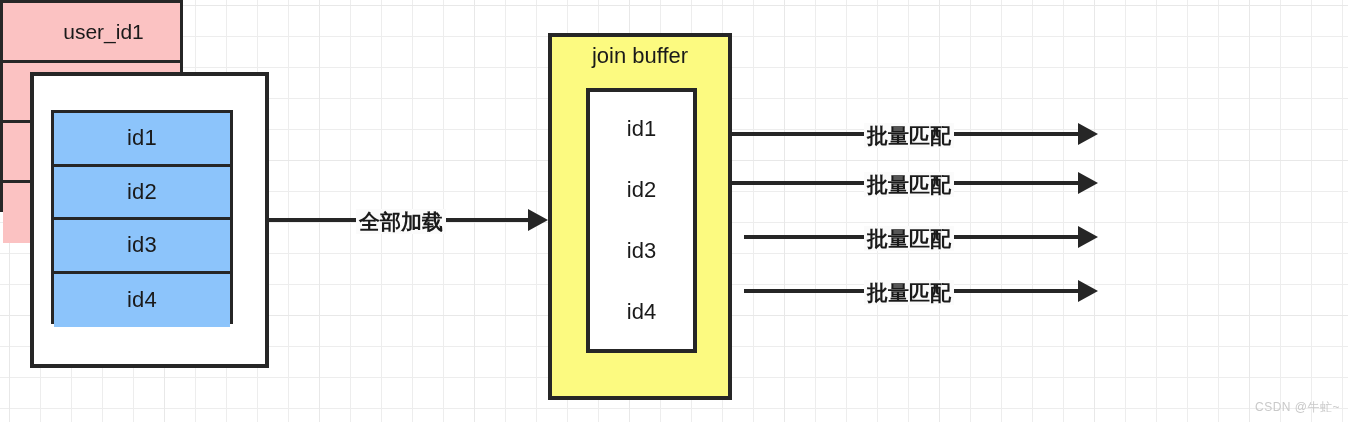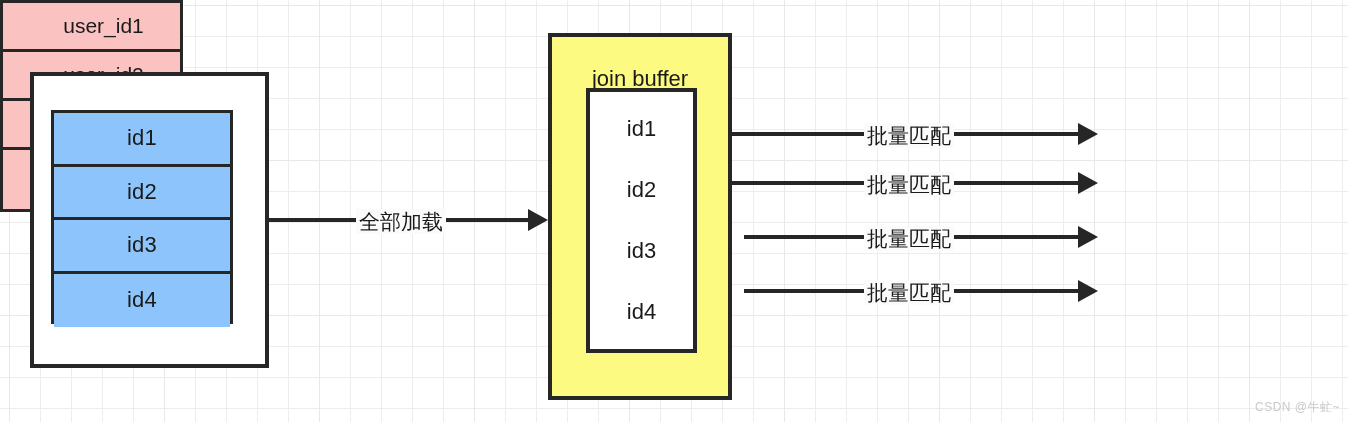--- a/index.html
+++ b/index.html
@@ -68,21 +68,20 @@
     background: #fcfa80;
     border: 4px solid #262626;
   }
   .join-buffer-title {
     position: absolute;
     left: 0; top: 6px;
     width: 100%;
     text-align: center;
     font-size: 22px;
     color: #1a1a1a;
-    margin-top: 23px;
   }
   .buffer-inner {
     position: absolute;
     left: 586px; top: 88px;
     width: 111px; height: 265px;
     box-sizing: border-box;
     background: #ffffff;
     border: 4px solid #262626;
     display: flex;
     flex-direction: column;
@@ -98,21 +97,21 @@
   
   .user-stack {
     left: 1098px; top: 104px;
     width: 183px; height: 212px;
     box-sizing: border-box;
     border: 3px solid #262626;
     background: #fbc2c2;
   }
   .user-cell {
     box-sizing: border-box;
-    height: 49px;
+    height: 60px;
     background: #fbc2c2;
     border-bottom: 3px solid #262626;
     display: flex;
     align-items: center;
     justify-content: center;
     font-size: 21px;
     color: #1a1a1a;
     padding-left: 24px;
   }
   .user-cell:last-child { border-bottom: none; }
@@ -131,20 +130,21 @@
     border-left: 20px solid #262626;
   }
   .edge-label {
     position: absolute;
     background: #fbfbfb;
     font-size: 21px;
     color: #1a1a1a;
     line-height: 1;
     padding: 2px 3px;
     white-space: nowrap;
+    font-weight: bold;
   }
 
   
   .watermark {
     position: absolute;
     right: 8px; bottom: 6px;
     font-size: 12px;
     color: #c9c9c9;
     letter-spacing: 0.5px;
     white-space: nowrap;

